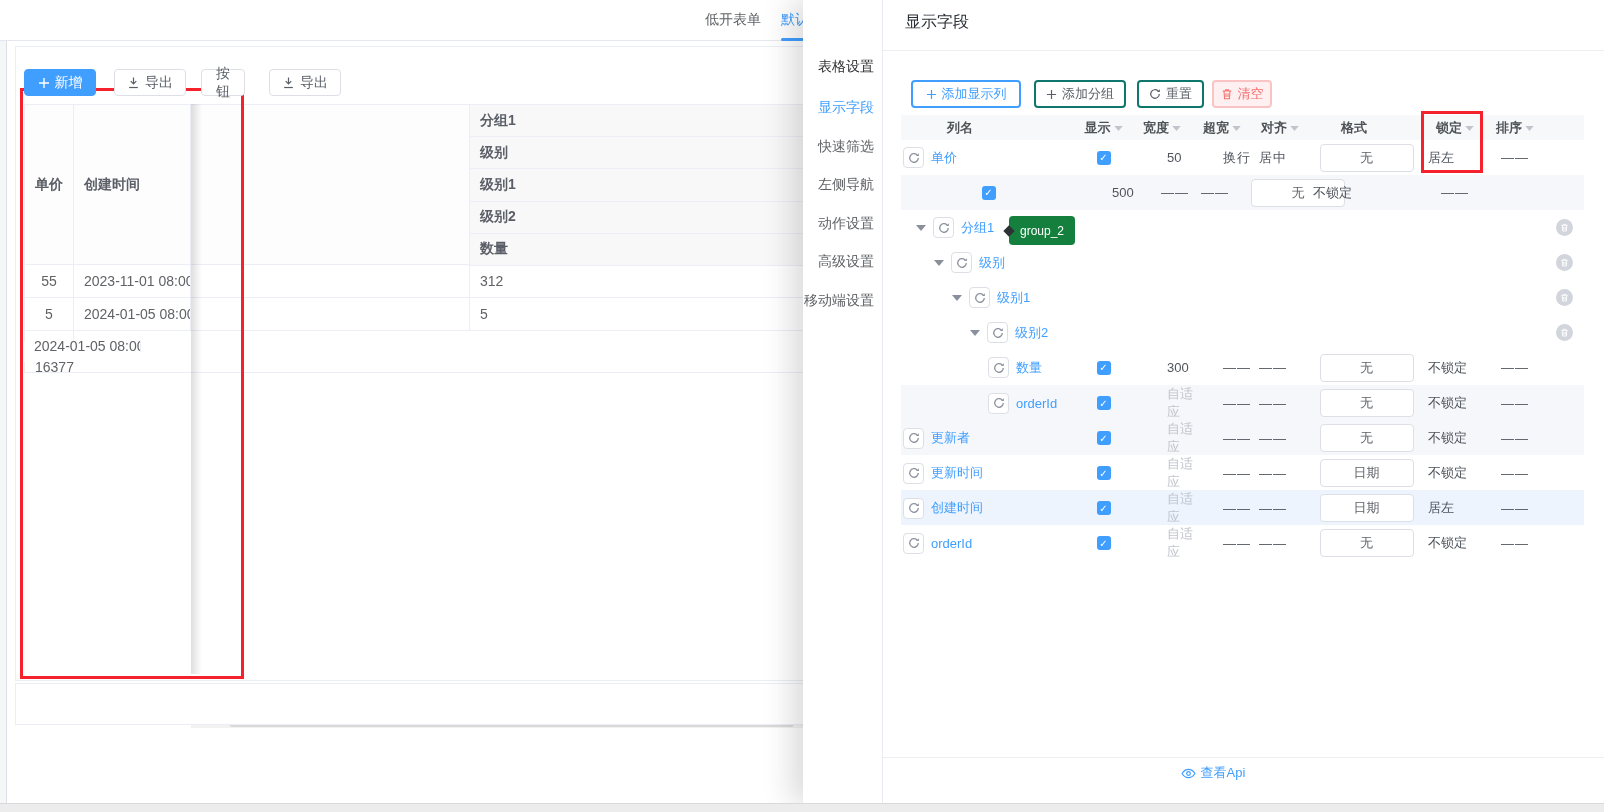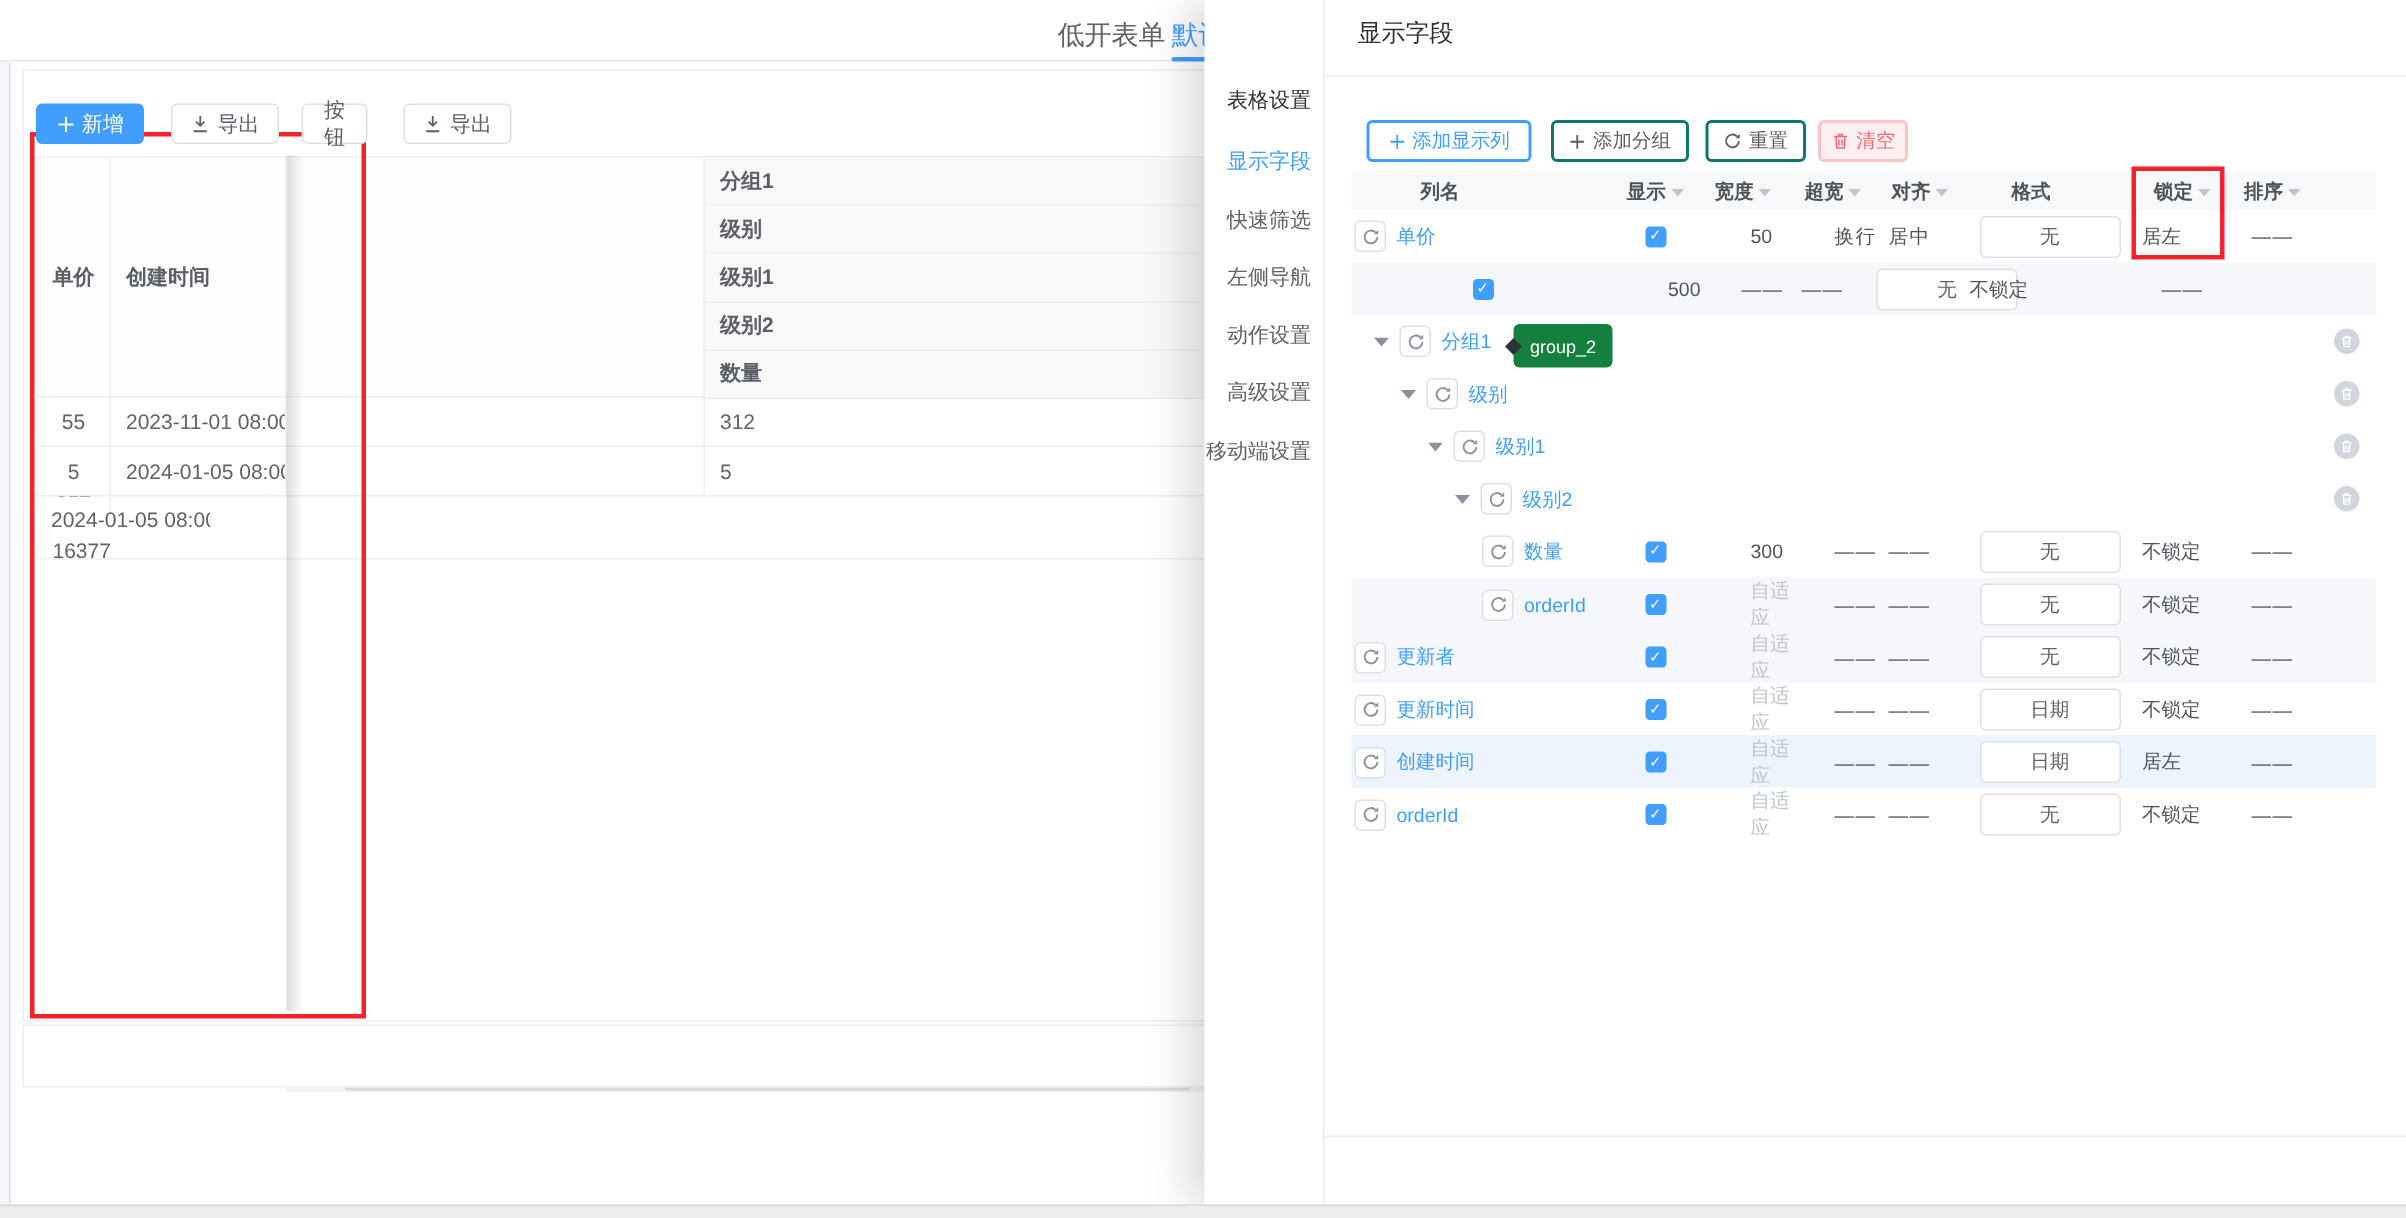--- a/index.html
+++ b/index.html
@@ -5,21 +5,21 @@
   * { margin:0; padding:0; box-sizing:border-box; }
   html,body { width:1604px; height:812px; }
   body {
     font-family:"Liberation Sans","DejaVu Sans",sans-serif;
     font-size:14px; color:#606266; background:#fff; overflow:hidden; position:relative;
   }
   .abs { position:absolute; }
 
   
   .tabbar { left:0; top:0; width:1604px; height:41px; background:#fff; border-bottom:1px solid #e4e7ed; z-index:2; }
-  .tab { position:absolute; top:11px; font-size:18px; color:#606266; cursor:pointer; white-space:nowrap; }
+  .tab { position:absolute; top:11px; font-size:14px; color:#606266; cursor:pointer; white-space:nowrap; }
   .tab.active { color:#409eff; }
   .tab-underline { position:absolute; top:38px; height:3px; background:#409eff; border-radius:2px; }
 
   
   .left-edge { left:0; top:41px; width:7px; height:763px; background:#f5f6f7; border-right:1px solid #dcdfe6; }
   .bottom-strip { left:0; top:803px; width:1604px; height:9px; background:#ececec; border-top:1px solid #d9d9d9; z-index:30; }
 
   
   .left-card { left:15px; top:46px; width:800px; height:635px; border:1px solid #ebeef5; background:#fff; }
   .left-footer-box { left:15px; top:683px; width:800px; height:42px; border:1px solid #ebeef5; background:#fff; }
@@ -595,16 +595,25 @@
     </div>
 
     <div class="tooltip">
       <span class="tip-arrow"></span>
       <span>group_2</span>
     </div>
 
     <div class="red-rect red-rect-lock"></div>
 
     <div class="d-divider" style="top:757px;"></div>
+    <div class="d-footer-link">
+      <span>
+        <svg width="15" height="11" viewBox="0 0 16 12">
+            <path d="M1 6s2.7-4.5 7-4.5S15 6 15 6s-2.7 4.5-7 4.5S1 6 1 6z" fill="none" stroke="currentColor" stroke-width="1.3"></path>
+            <circle cx="8" cy="6" r="2" fill="none" stroke="currentColor" stroke-width="1.3"></circle>
+          </svg>
+      </span>
+      <span>查看Api</span>
+    </div>
   </div>
 </div>
 
 <div class="abs bottom-strip"></div>
 
 </body></html>

